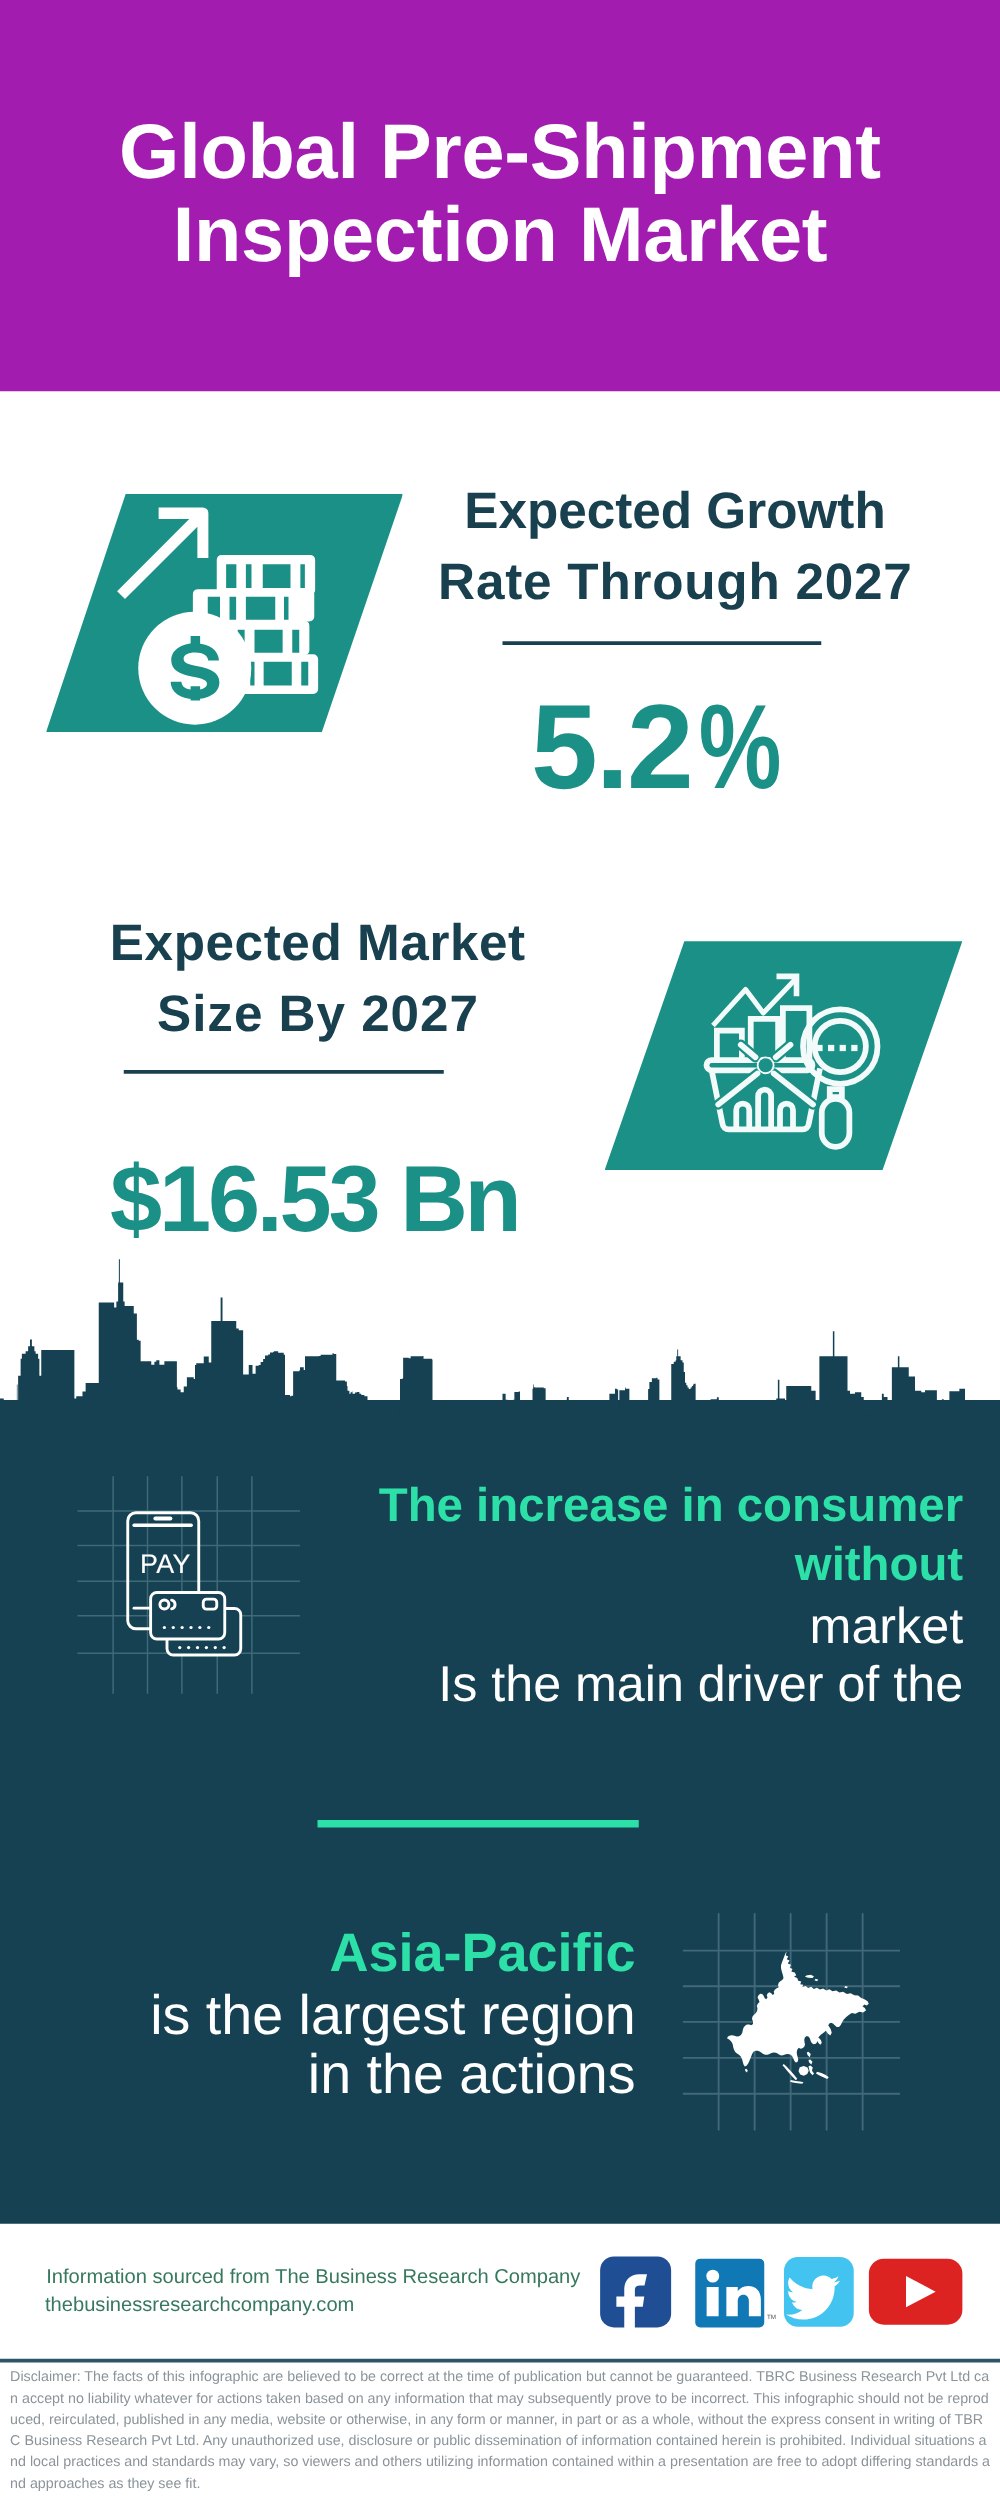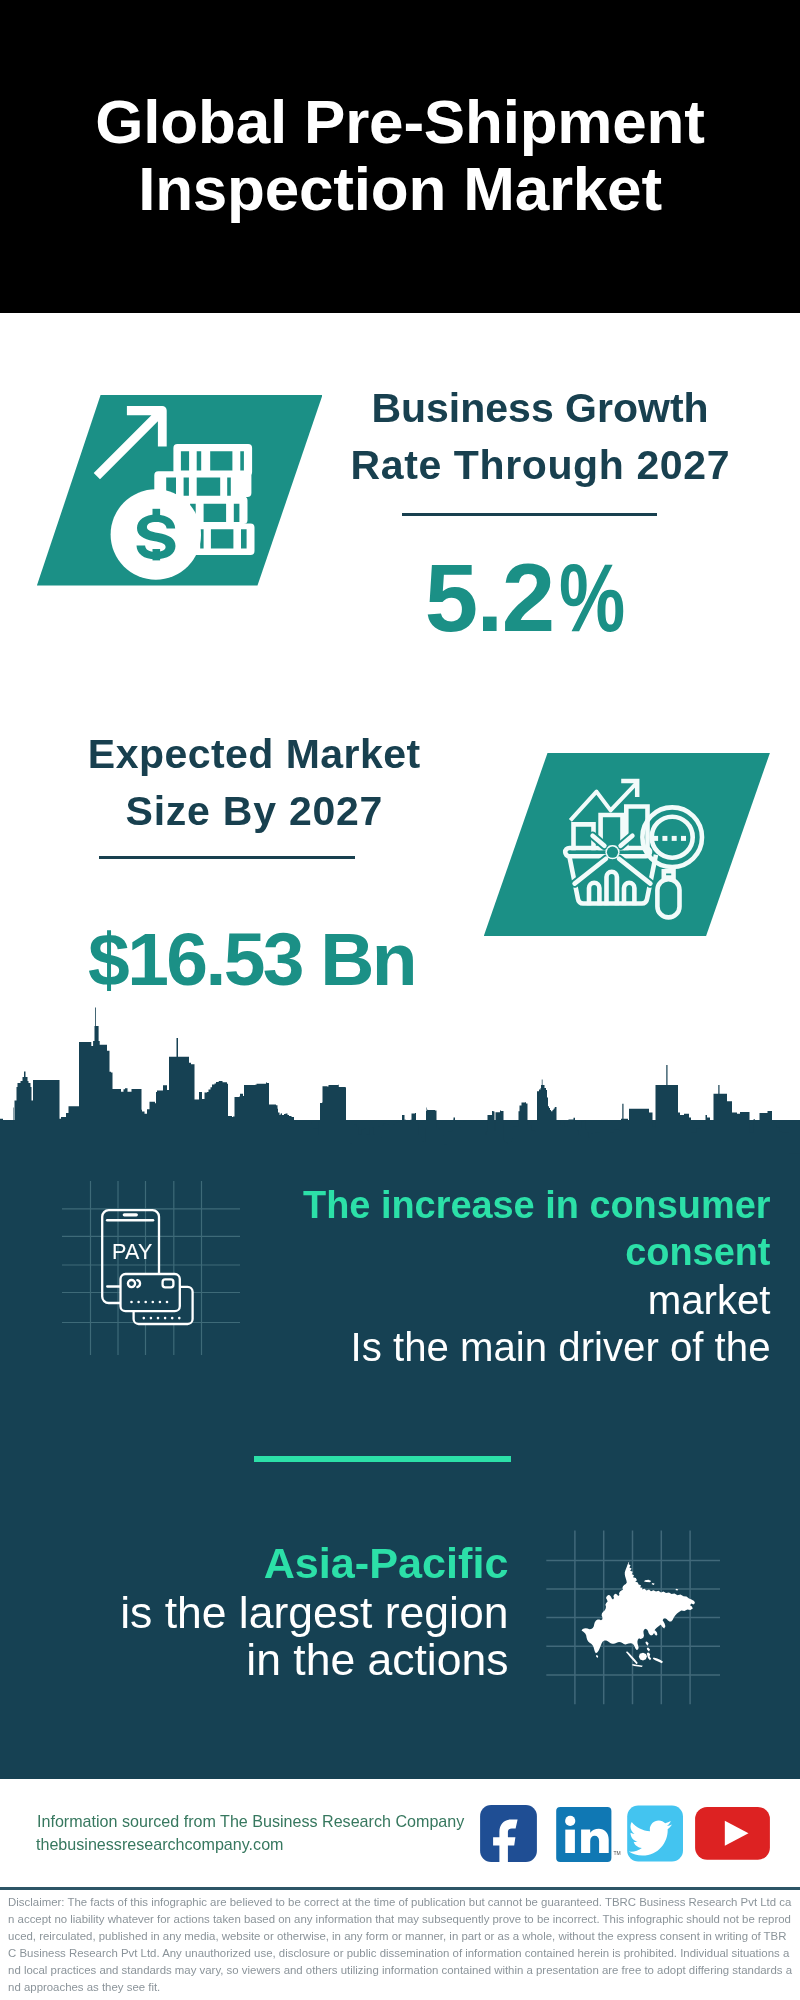--- a/index.html
+++ b/index.html
@@ -2,21 +2,21 @@
 <html><head>
 <meta charset="utf-8">
 <style>
   html,body{margin:0;padding:0;}
   body{-webkit-font-smoothing:antialiased;}
   .page{transform:translateZ(0);}
   body{width:800px;height:2000px;background:#ffffff;font-family:"Liberation Sans",sans-serif;position:relative;overflow:hidden;}
   .page{position:absolute;left:0;top:0;width:800px;height:2000px;overflow:hidden;}
 
   
-  .header{position:absolute;left:0;top:0;width:800px;height:313px;background:#000000;overflow:hidden;}
+  .header{position:absolute;left:0;top:0;width:800px;height:313px;background:#a21caf;overflow:hidden;}
   .header-title{position:absolute;left:0;top:87.5px;width:800px;text-align:center;color:#ffffff;
                 font-size:62px;font-weight:700;line-height:67.8px;letter-spacing:-0.2px;}
 
   
   .para{position:absolute;background:#1B9086;}
   .iconsvg{position:absolute;left:0;top:0;width:800px;height:2000px;pointer-events:none;}
 
   .stat-head{position:absolute;color:#18404F;font-weight:700;font-size:41px;line-height:56.8px;}
   .rule{position:absolute;background:#18404F;height:3px;}
   .bignum{position:absolute;color:#1B9086;font-weight:700;}
@@ -105,21 +105,21 @@
       <circle cx="155.8" cy="534.5" r="45.2"></circle>
 
       <g fill="#1B9086">
         <rect x="152.5" y="508.8" width="7.6" height="9"></rect>
         <rect x="152.5" y="549" width="7.6" height="11.4"></rect>
         <path d="M156.2 514.6 c-11.3 0 -19.2 5.6 -19.2 13.5 0 7.6 6.3 11 16.4 13 9.3 1.7 12.2 3 12.2 5.9 0 2.9 -3.5 4.9 -9.7 4.9 -6.8 0 -10.5 -2.3 -10.8 -6.5 h-8.6 c0.3 8.4 7.3 13.8 19 13.8 12 0 20 -5.3 20 -13.3 0 -7.6 -6.5 -10.9 -17.2 -12.9 -8.7 -1.7 -11.4 -3 -11.4 -6.1 0 -3.1 3.4 -5 9.3 -5 6.5 0 10 2.4 10.4 6.5 h8.6 c-0.4 -8.1 -7.2 -13.7 -19 -13.7 z"></path>
       </g>
     </g>
   </svg>
   <div class="stat-head" id="head1">
-    <div>Business Growth</div>
+    <div>Expected Growth</div>
     <div>Rate Through 2027</div>
   </div>
   <div class="rule" id="rule1"></div>
   <div class="bignum" id="num1">
     <span id="num1n">5.2</span><span id="num1p">%</span>
   </div>
 
   <div class="dark" id="darkpanel"></div>
   <svg id="skyline" class="iconsvg" viewBox="0 0 800 2000">
     <path d="M0 1118.8 H3 V1121.8 H8 V1120.6 H13 V1123.0 H13.5 V1107.5 H14 V1120.0 H14.5 V1100.6 H16.5 V1087.0 H17.5 V1083.0 H20.5 V1081.0 H22.5 V1077.0 H24 V1071.5 H25.5 V1077.0 H27.5 V1081.0 H28.5 V1083.0 H30.5 V1087.0 H31.5 V1100.6 H33 V1080.0 H59.5 V1118.8 H61 V1116.9 H66 V1113.1 H68.5 V1106.3 H79 V1041.9 H91.3 V1046.0 H93.1 V1041.1 H94.5 V1026.0 H95.1 V1007.4 H95.9 V1026.0 H98.6 V1041.1 H99.7 V1044.7 H107 V1050.7 H109.5 V1071.7 H111 V1072.5 H112.5 V1089.0 H121 V1091.7 H123.5 V1089.3 H125 V1088.2 H127.5 V1091.7 H131.5 V1089.0 H141.5 V1109.7 H142 V1111.5 H144.5 V1113.7 H147 V1109.2 H149.5 V1101.7 H155 V1103.2 H156 V1092.0 H157 V1090.5 H163 V1085.2 H167 V1090.0 H169 V1056.7 H176.5 V1038.0 H178 V1056.7 H189 V1062.7 H191 V1064.2 H194.5 V1099.5 H199 V1092.0 H202 V1099.0 H204.5 V1092.5 H207 V1091.9 H208.5 V1089.6 H210.5 V1087.2 H212 V1084.4 H214.5 V1083.5 H216 V1081.9 H218.5 V1081.5 H219 V1081.0 H222.5 V1082.2 H227 V1083.8 H228 V1116.0 H232 V1116.9 H233 V1116.5 H234.5 V1096.9 H239.5 V1096.2 H240 V1093.8 H243 V1096.0 H244 V1085.0 H255 V1084.8 H256.5 V1083.8 H266 V1082.5 H267 V1083.1 H269 V1104.4 H276 V1105.2 H277.5 V1108.8 H278 V1112.5 H279.5 V1115.0 H280.5 V1113.8 H281.5 V1113.1 H282 V1115.0 H284 V1114.0 H285.5 V1113.5 H287.5 V1115.0 H289 V1116.0 H291.5 V1116.9 H294 V1121.2 H295.5 V1122.2 H300 V1121.9 H308 V1122.0 H311.5 V1124.0 H313 V1128.8 H318 V1134.4 H318.8 V1121.2 H320 V1103.1 H322 V1102.5 H322.5 V1086.2 H327 V1086.5 H328.5 V1085.0 H338 V1084.8 H338.8 V1086.9 H345.5 V1087.5 H346 V1121.9 H347 V1140.0 H350 V1143.8 H351.5 V1144.0 H352 V1125.0 H354 V1124.8 H356.5 V1126.9 H358.5 V1134.8 H360.5 V1135.0 H361.5 V1129.4 H364 V1128.8 H366 V1134.4 H367.5 V1134.8 H369.5 V1128.1 H372 V1127.5 H373.5 V1134.8 H375 V1135.0 H376 V1126.9 H378.5 V1126.2 H380 V1136.9 H381.5 V1137.5 H382 V1125.6 H383.5 V1123.8 H385.5 V1123.1 H387 V1124.8 H388.5 V1125.0 H391 V1124.0 H393 V1124.4 H395 V1123.1 H396.5 V1122.5 H398 V1121.2 H400 V1121.0 H402 V1115.0 H404.5 V1119.8 H406 V1120.0 H407.5 V1122.5 H409.5 V1122.2 H410.5 V1119.8 H411.5 V1113.5 H415 V1113.1 H416 V1122.5 H417 V1123.8 H418.5 V1135.0 H421 V1137.5 H422 V1141.2 H423.5 V1141.9 H425.5 V1128.1 H426 V1111.0 H426.5 V1107.5 H427 V1109.8 H428 V1110.0 H435 V1110.6 H436.5 V1128.1 H438 V1128.5 H439.5 V1130.0 H441 V1135.0 H443 V1135.2 H444 V1144.8 H447 V1145.0 H448 V1131.2 H452 V1130.6 H453 V1119.8 H453.5 V1117.5 H455 V1121.2 H456 V1126.9 H459 V1127.5 H461 V1121.9 H463 V1121.2 H466 V1125.0 H468 V1128.1 H469 V1131.9 H485.5 V1135.0 H486.5 V1131.2 H487.5 V1115.0 H492 V1111.0 H493.5 V1111.5 H494.5 V1130.6 H495.5 V1112.2 H500 V1110.0 H500.5 V1111.0 H503.5 V1140.0 H504.5 V1141.9 H506 V1142.5 H507.5 V1144.0 H511 V1141.2 H512 V1138.8 H513 V1126.5 H515.5 V1126.0 H516.5 V1126.2 H518 V1126.9 H518.5 V1111.2 H519.5 V1105.6 H521.5 V1102.5 H525 V1102.2 H526 V1103.5 H527.5 V1125.0 H530.5 V1125.6 H531.5 V1130.6 H535 V1131.2 H536 V1131.9 H537 V1091.2 H539 V1089.4 H540.5 V1088.1 H541 V1085.0 H541.8 V1079.5 H542.5 V1085.0 H544.5 V1088.1 H546 V1090.0 H547 V1097.5 H548 V1106.2 H549 V1108.1 H550 V1110.0 H551 V1111.2 H552.5 V1110.0 H553.5 V1108.8 H554.5 V1107.5 H555 V1106.9 H556.5 V1120.0 H558.5 V1121.2 H560.5 V1125.0 H562 V1125.6 H563 V1122.5 H564.5 V1126.2 H566 V1126.9 H567.5 V1123.1 H568.5 V1119.4 H573.5 V1117.8 H575 V1130.0 H577.5 V1130.6 H578.5 V1135.0 H580 V1135.2 H581 V1127.5 H581.5 V1121.2 H584 V1120.6 H585.5 V1129.4 H587 V1132.5 H588.5 V1137.5 H590 V1138.1 H591 V1133.8 H593 V1133.1 H595 V1132.5 H597 V1132.2 H600 V1131.9 H610 V1132.5 H614 V1129.5 H619 V1130.5 H620 V1127.5 H621 V1118.8 H622.3 V1103.8 H623.5 V1118.8 H628 V1128.8 H629 V1108.8 H649 V1112.5 H651 V1112.5 H652.5 V1126.2 H655 V1128.0 H655.5 V1085.0 H666.3 V1065.0 H667.5 V1085.0 H678 V1112.5 H680 V1115.0 H684 V1113.8 H689 V1117.5 H691 V1132.5 H696.5 V1128.8 H701 V1122.5 H705.5 V1115.0 H707 V1117.5 H710 V1121.0 H713 V1121.0 H713.5 V1093.8 H718.3 V1085.0 H719.5 V1093.8 H727 V1101.2 H732 V1112.5 H737 V1113.8 H740 V1112.1 H749.5 V1132.8 H753.5 V1119.3 H755 V1120.0 H759.5 V1112.9 H767.5 V1111.0 H772 V1124.9 H776.5 V1127.5 H779.5 V1131.6 H782 V1132.4 H789 V1153.4 H800 V1153.4 H800 V1200 H0 Z" fill="#164153"></path>
@@ -153,21 +153,21 @@
       <circle cx="158" cy="1318.1" r="1.3"></circle>
         <circle cx="165.1" cy="1318.1" r="1.3"></circle>
       <circle cx="172.2" cy="1318.1" r="1.3"></circle>
         <circle cx="179.3" cy="1318.1" r="1.3"></circle>
     </g>
     <text id="paytext" x="112" y="1258.5">PAY</text>
   </svg>
 
   <div class="msg" id="msg1">
     <div class="ml hl">The increase in consumer</div>
-    <div class="ml hl">consent</div>
+    <div class="ml hl">without</div>
     <div class="ml">market</div>
     <div class="ml">Is the main driver of the</div>
   </div>
 
   <div class="mint-rule" id="rule3"></div>
   <svg id="icon4" class="iconsvg" viewBox="0 0 800 2000">
     <g stroke="#41697A" stroke-width="1.5" fill="none">
       <path d="M574.9 1530.6 V1704.3 M603.7 1530.6 V1704.3 M632.5 1530.6 V1704.3 M661.3 1530.6 V1704.3 M690.1 1530.6 V1704.3"></path>
       <path d="M546.3 1560.5 H720 M546.3 1589 H720 M546.3 1617.5 H720 M546.3 1646.3 H720 M546.3 1675 H720"></path>
     </g>

